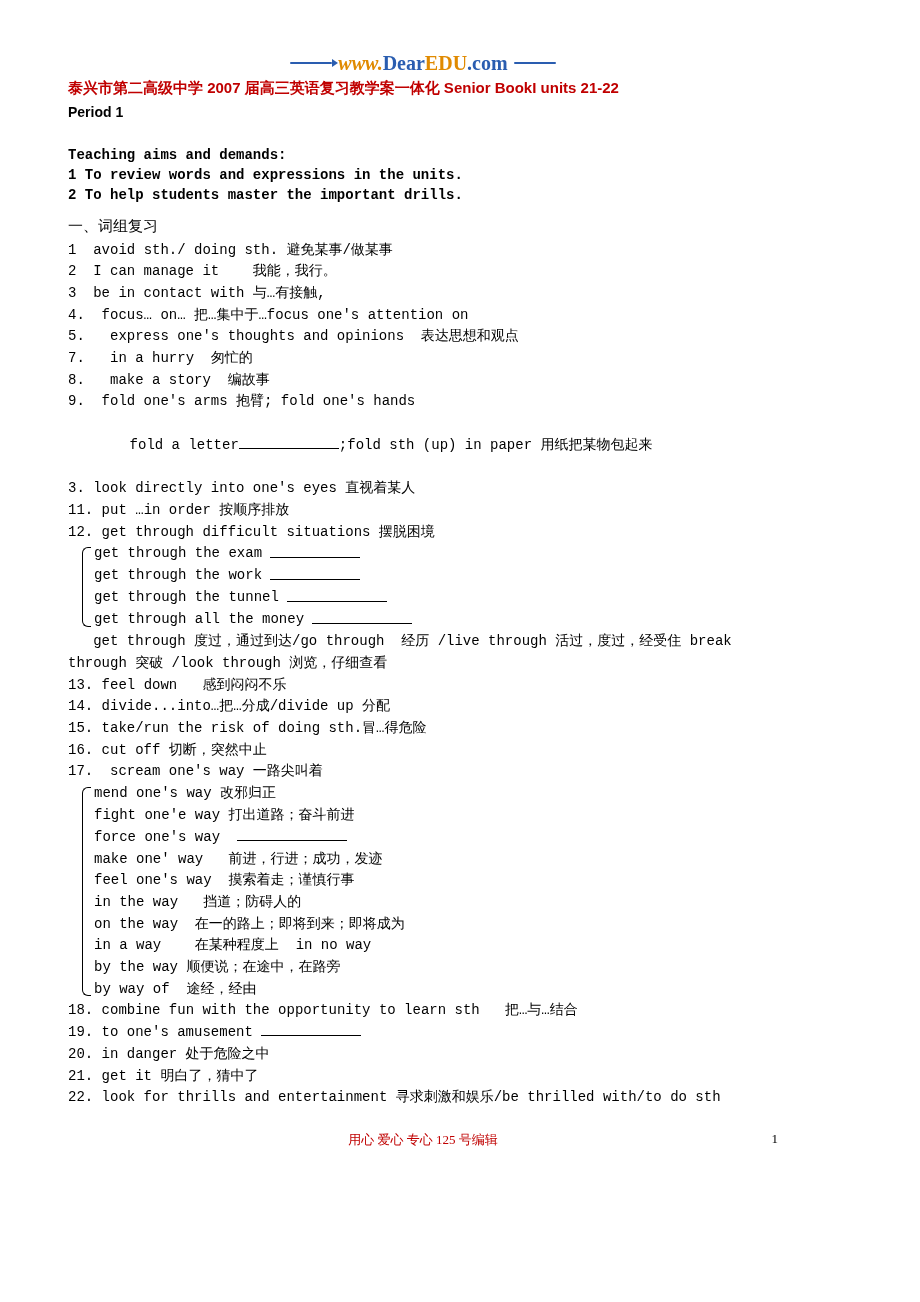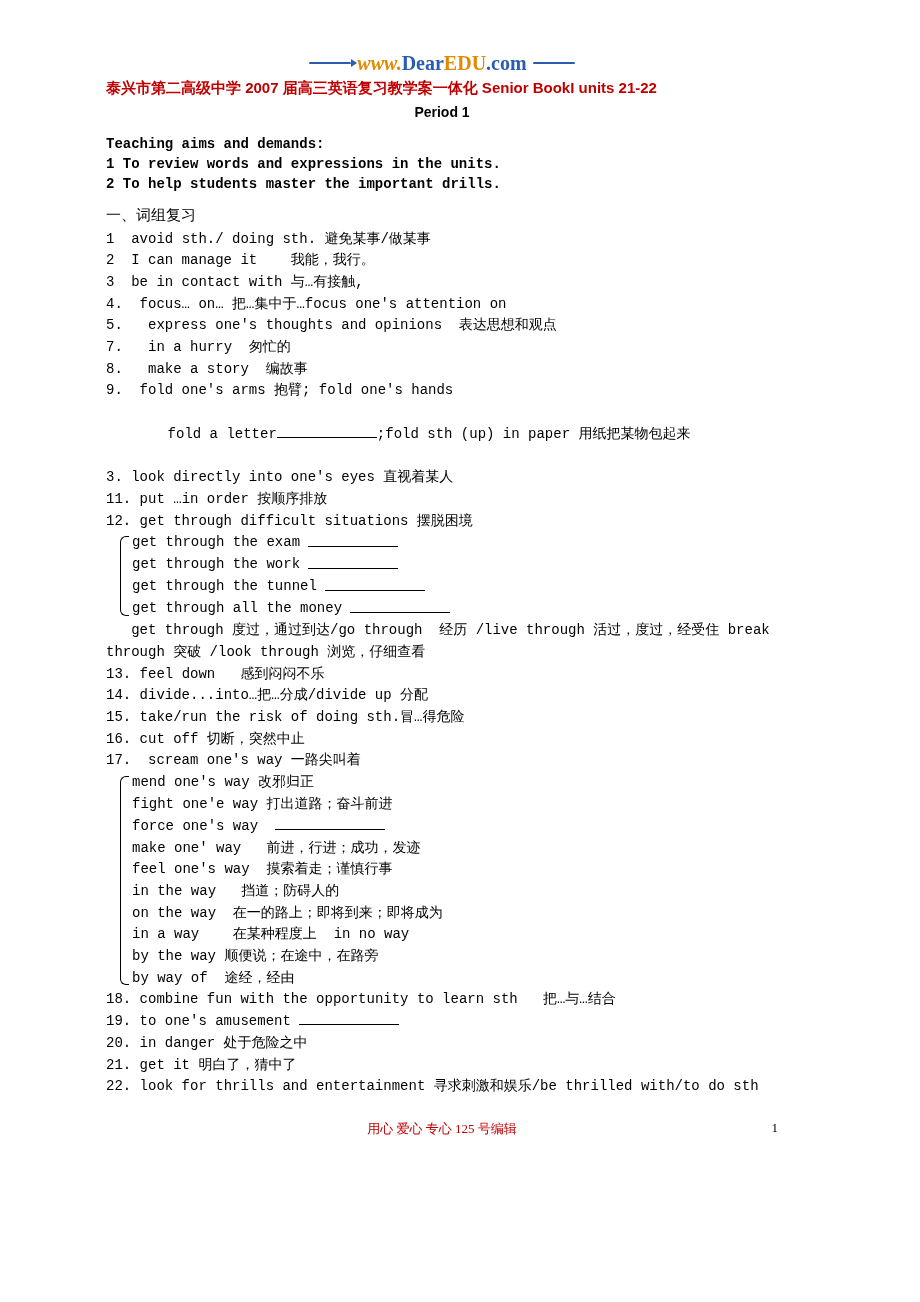--- a/index.html
+++ b/index.html
@@ -2,21 +2,21 @@
 <html><head>
 <meta charset="utf-8">
 <style>
   body {
     margin: 0;
     font-family: "SimSun", "宋体", serif;
     background: #fff;
     width: 920px;
   }
   .page {
-    padding: 50px 142px 40px 106px;
+    padding: 50px 142px 40px 68px;
     position: relative;
   }
   .header-logo {
     text-align: center;
     margin-bottom: 4px;
     font-family: "Times New Roman", serif;
     font-weight: bold;
   }
   .header-logo .line {
     display: inline-flex;
@@ -47,25 +47,24 @@
   .header-logo .edu { color: #e08a00; }
   .header-logo .com { color: #2a5db0; }
   .title {
     color: #c00000;
     font-family: "SimHei", "黑体", sans-serif;
     font-weight: bold;
     font-size: 15px;
     margin-bottom: 6px;
   }
   .period {
-    text-align: center;
     font-family: "SimHei", "黑体", sans-serif;
     font-weight: bold;
     font-size: 14px;
-    margin-bottom: 16px;
+    margin-bottom: 27px;
   }
   .section-head {
     font-family: "Courier New", "SimHei", monospace;
     font-weight: bold;
     font-size: 14px;
     margin-bottom: 4px;
   }
   .aim {
     font-family: "Courier New", "SimHei", monospace;
     font-weight: bold;

